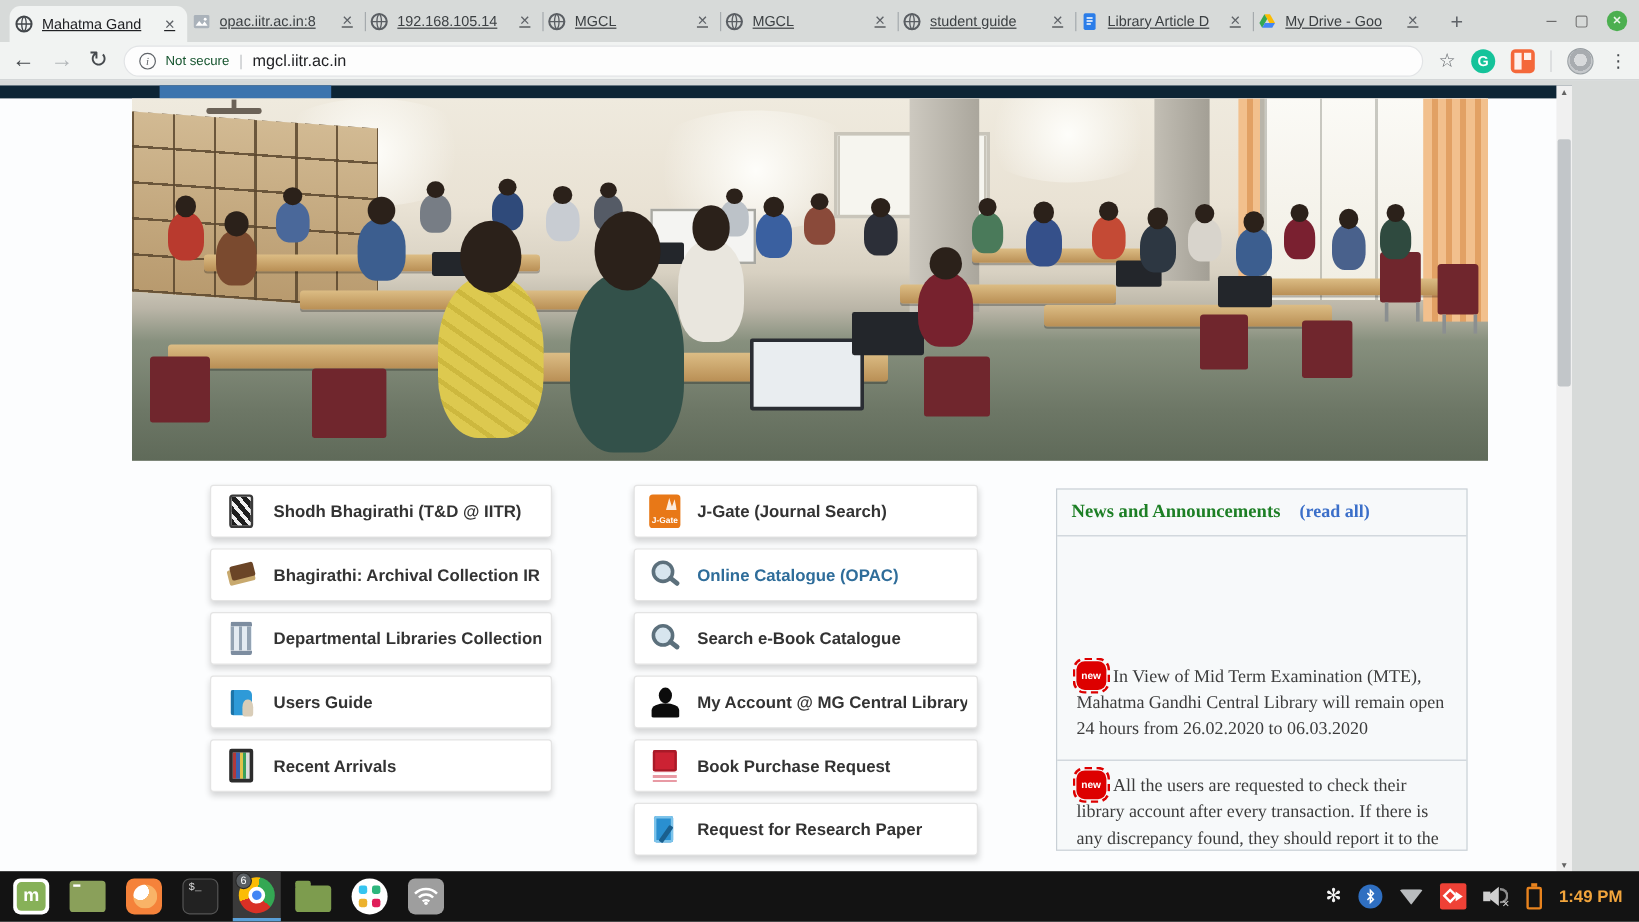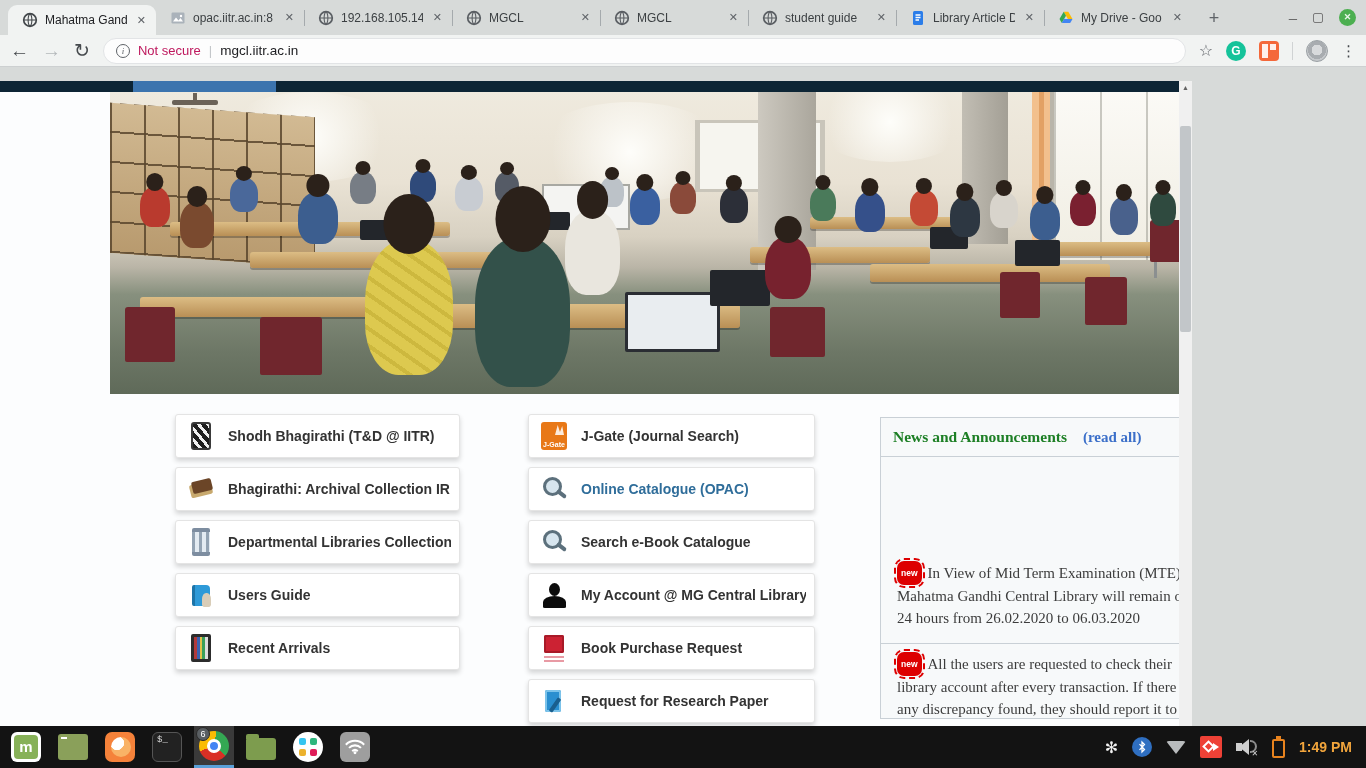--- a/index.html
+++ b/index.html
@@ -4,21 +4,21 @@
 <style>
   * { margin:0; padding:0; box-sizing:border-box; }
   html,body { width:1366px; height:768px; overflow:hidden; background:#000;
               font-family:"Liberation Sans", sans-serif; }
   .screen { position:relative; width:1366px; height:768px; background:#d7dad9; }
 
   
   .tabstrip { position:absolute; left:0; top:0; width:1366px; height:35px; background:#d7dad9; }
   .tabs { position:absolute; left:8px; top:0; height:35px; display:flex; }
   .tab { position:relative; width:148px; height:35px; display:flex; align-items:center;
-         gap:7px; padding:0 7px 0 14px; color:#3c4043; font-size:12px; cursor:default; }
+         gap:7px; padding:0 7px 0 4px; color:#3c4043; font-size:12px; cursor:default;text-decoration:underline; }
   .tab.active { background:#f1f3f2; border-radius:9px 9px 0 0; margin-top:5px; height:30px; color:#202124; }
   .tab:not(.active) + .tab:not(.active)::before { content:""; position:absolute; left:0; top:10px;
          width:1px; height:16px; background:#a5aaad; }
   .tab-title { flex:1; white-space:nowrap; overflow:hidden; }
   .tab-close { font-size:11px; color:#5f6368; padding:2px 3px; border-radius:50%; }
   .favicon { width:16px; height:16px; flex:0 0 auto; }
   .newtab { position:absolute; left:1200px; top:6px; width:28px; height:24px; text-align:center;
             line-height:24px; font-size:18px; color:#5f6368; }
   .wincontrols { position:absolute; right:10px; top:0; height:35px; display:flex; align-items:center; gap:16px; }
   .wc-min { color:#6a6a6a; font-size:15px; line-height:10px; }
@@ -28,35 +28,35 @@
 
   
   .toolbar { position:absolute; left:0; top:35px; width:1366px; height:32px; background:#f1f3f2;
              display:flex; align-items:center; padding:0 10px; gap:13px; border-bottom:1px solid #cdd0d1; }
   .navbtn { font-size:19px; color:#45494d; line-height:1; }
   .navbtn.disabled { color:#b3b7ba; }
   .omnibox { flex:1; height:26px; background:#fdfdfd; border:1px solid #e2e4e6; border-radius:13px;
              display:flex; align-items:center; padding:0 12px; gap:8px; }
   .info-ic { width:14px; height:14px; border:1.4px solid #5f6368; border-radius:50%; color:#5f6368;
              font-size:9px; line-height:12px; text-align:center; font-family:"Liberation Serif",serif; font-style:italic; }
-  .notsecure { color:#be185d; font-size:13px; }
+  .notsecure { color:#14532d; font-size:11px; }
   .url-div { color:#c3c6c9; font-size:13px; }
   .url { color:#202124; font-size:13.5px; }
   .star { font-size:16px; color:#5f6368; }
   .gram { width:20px; height:20px; border-radius:50%; background:#15c39a; color:#fff; font-weight:bold;
           font-size:12px; text-align:center; line-height:20px; }
   .ext-tile { width:20px; height:20px; border-radius:4px; background:#f4683a; position:relative; overflow:hidden; }
   .ext-tile::before { content:""; position:absolute; left:3px; top:3px; width:6px; height:14px; background:#fff; opacity:.9; }
   .ext-tile::after { content:""; position:absolute; left:11px; top:3px; width:6px; height:6px; background:#fff; opacity:.9; }
   .tb-sep { width:1px; height:18px; background:#d0d3d4; }
   .avatar { width:22px; height:22px; border-radius:50%; background:radial-gradient(circle at 50% 45%, #d8dadc 35%, #a8acb0 36% 60%, #c5c8cb 61%); border:1px solid #9aa0a4; }
   .menu-dots { font-size:15px; color:#45494d; letter-spacing:0; }
 
   
-  .content { position:absolute; left:0; top:81px; width:1192px; height:658px; background:#fcfdfe; overflow:hidden; }
+  .content { position:absolute; left:0; top:71px; width:1310px; height:658px; background:#fcfdfe; overflow:hidden; }
   .navstrip { position:absolute; left:0; top:0; width:1353px; height:11px; background:#0d2535; }
   .navactive { position:absolute; left:133px; top:0; width:143px; height:11px; background:#3c74ae; }
 
   
   .photo { position:absolute; left:110px; top:11px; width:1130px; height:302px; overflow:hidden;
            background:linear-gradient(180deg,#efeade 0%,#e9e2d4 30%,#d8d1c2 48%,#bab5a7 58%,#87907e 67%,#6d7766 86%,#5f6a59 100%); }
   .lt { position:absolute; border-radius:50%; background:radial-gradient(circle, rgba(255,255,252,.95), rgba(255,255,252,0) 70%); }
   .fan { position:absolute; width:46px; height:5px; background:#6b6257; border-radius:2px; }
   .fan::before { content:""; position:absolute; left:21px; top:-7px; width:4px; height:7px; background:#6b6257; }
   .shelf { position:absolute; left:0; top:18px; width:205px; height:150px;

